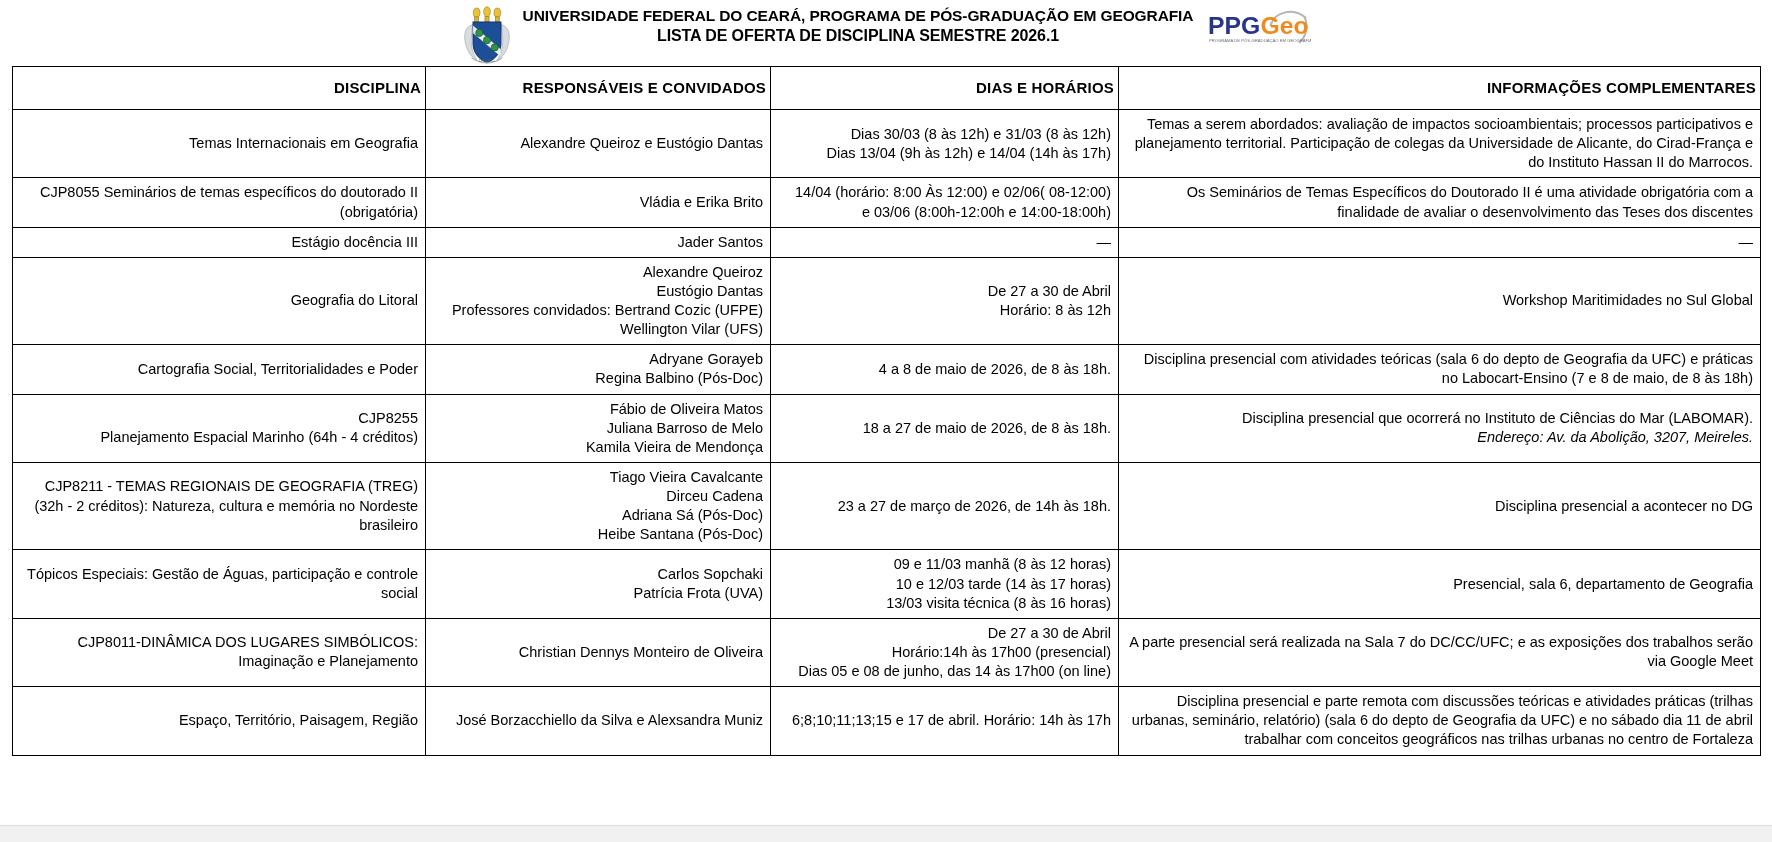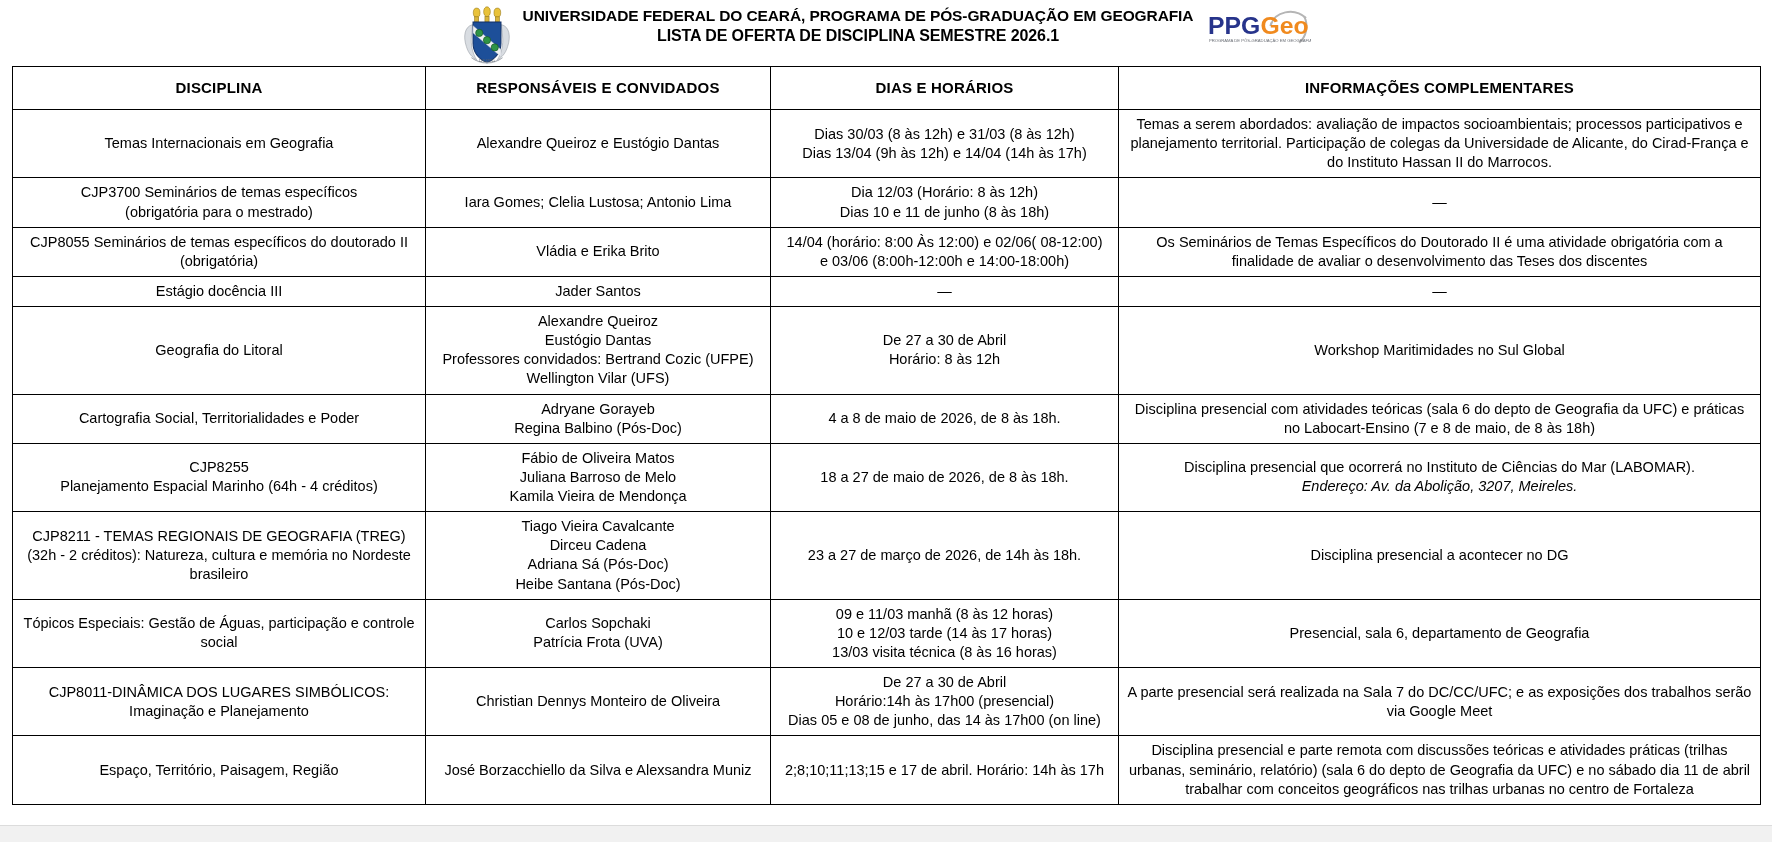--- a/index.html
+++ b/index.html
@@ -60,21 +60,21 @@
   }
   table.offer {
     border-collapse: collapse;
     table-layout: fixed;
     width: 1748px;
     background: #fff;
   }
   table.offer td, table.offer th {
     border: 1.6px solid #000;
     padding: 5px 7px;
-    text-align: center;
+    text-align: right;
     vertical-align: middle;
     font-size: 14.5px;
     line-height: 1.32;
     word-wrap: break-word;
     margin-left: 32px;
   }
   table.offer th {
     font-weight: bold;
     font-size: 15px;
     height: 30px;
@@ -175,26 +175,20 @@
         </tr>
       </thead>
       <tbody>
           <tr>
             <td>Temas Internacionais em Geografia</td>
             <td>Alexandre Queiroz e Eustógio Dantas</td>
             <td>Dias 30/03 (8 às 12h) e 31/03 (8 às 12h)<br>Dias 13/04 (9h às 12h) e 14/04 (14h às 17h)</td>
             <td>Temas a serem abordados: avaliação de impactos socioambientais; processos participativos e planejamento territorial. Participação de colegas da Universidade de Alicante, do Cirad-França e do Instituto Hassan II do Marrocos.</td>
           </tr>
           <tr>
-            <td>CJP3700 Seminários de temas específicos<br>(obrigatória para o mestrado)</td>
-            <td>Iara Gomes; Clelia Lustosa; Antonio Lima</td>
-            <td>Dia 12/03 (Horário: 8 às 12h)<br>Dias 10 e 11 de junho (8 às 18h)</td>
-            <td>—</td>
-          </tr>
-          <tr>
             <td>CJP8055 Seminários de temas específicos do doutorado II<br>(obrigatória)</td>
             <td>Vládia  e Erika Brito</td>
             <td>14/04 (horário: 8:00 Às 12:00) e  02/06( 08-12:00)<br>e 03/06 (8:00h-12:00h e 14:00-18:00h)</td>
             <td>Os Seminários de Temas Específicos do Doutorado II é uma atividade obrigatória com a finalidade de avaliar o desenvolvimento das Teses dos discentes</td>
           </tr>
           <tr>
             <td>Estágio docência III</td>
             <td>Jader Santos</td>
             <td>—</td>
             <td>—</td>
@@ -231,21 +225,21 @@
           </tr>
           <tr>
             <td>CJP8011-DINÂMICA DOS LUGARES SIMBÓLICOS:<br>Imaginação e Planejamento</td>
             <td>Christian Dennys Monteiro de Oliveira</td>
             <td>De 27 a 30 de Abril<br>Horário:14h às 17h00 (presencial)<br>Dias 05 e 08 de junho, das 14 às 17h00 (on line)</td>
             <td>A parte presencial será realizada na Sala 7 do DC/CC/UFC; e as exposições dos trabalhos serão via Google Meet</td>
           </tr>
           <tr>
             <td>Espaço, Território, Paisagem, Região</td>
             <td>José Borzacchiello da Silva e Alexsandra Muniz</td>
-            <td>2;8;10;11;13;15 e 17 de abril. Horário: 14h às 17h</td>
+            <td>6;8;10;11;13;15 e 17 de abril. Horário: 14h às 17h</td>
             <td>Disciplina presencial e parte remota com discussões teóricas e atividades práticas (trilhas urbanas, seminário, relatório) (sala 6 do depto de Geografia da UFC) e no sábado dia 11 de abril trabalhar com conceitos geográficos nas trilhas urbanas no centro de Fortaleza</td>
           </tr>
         </tbody>
     </table>
   </div>
 
   <div class="left-strip"></div>
   <div class="bottom-strip"></div>
 </div>
 

